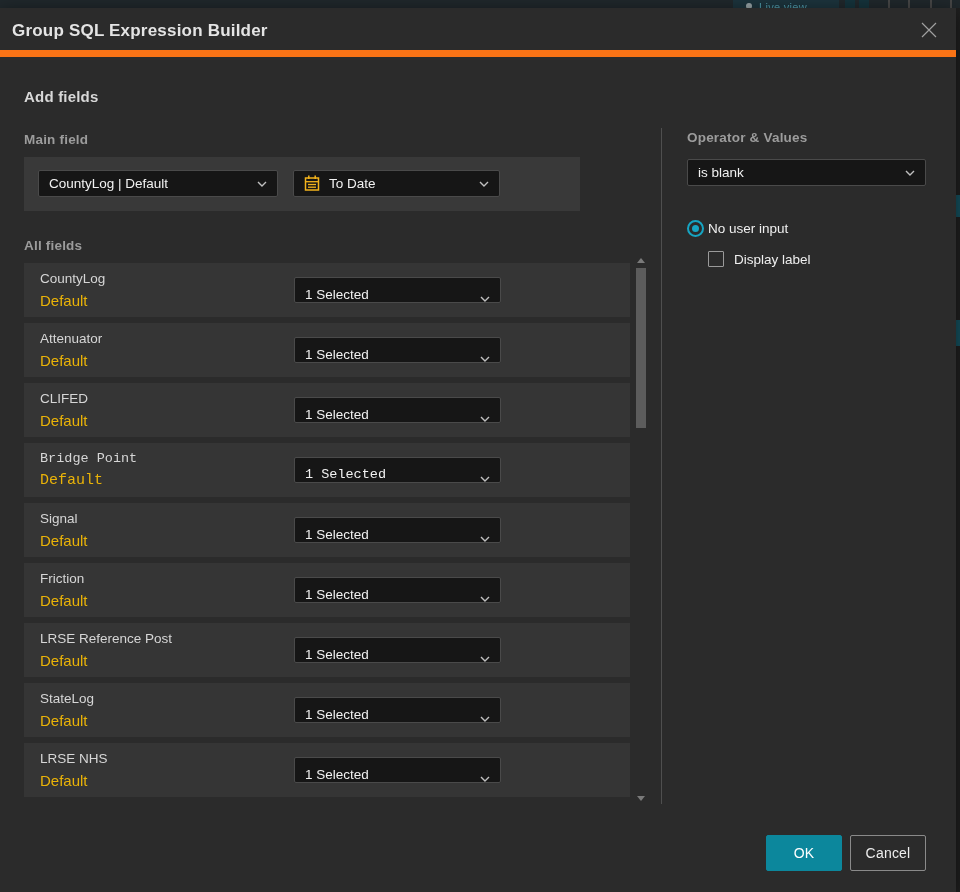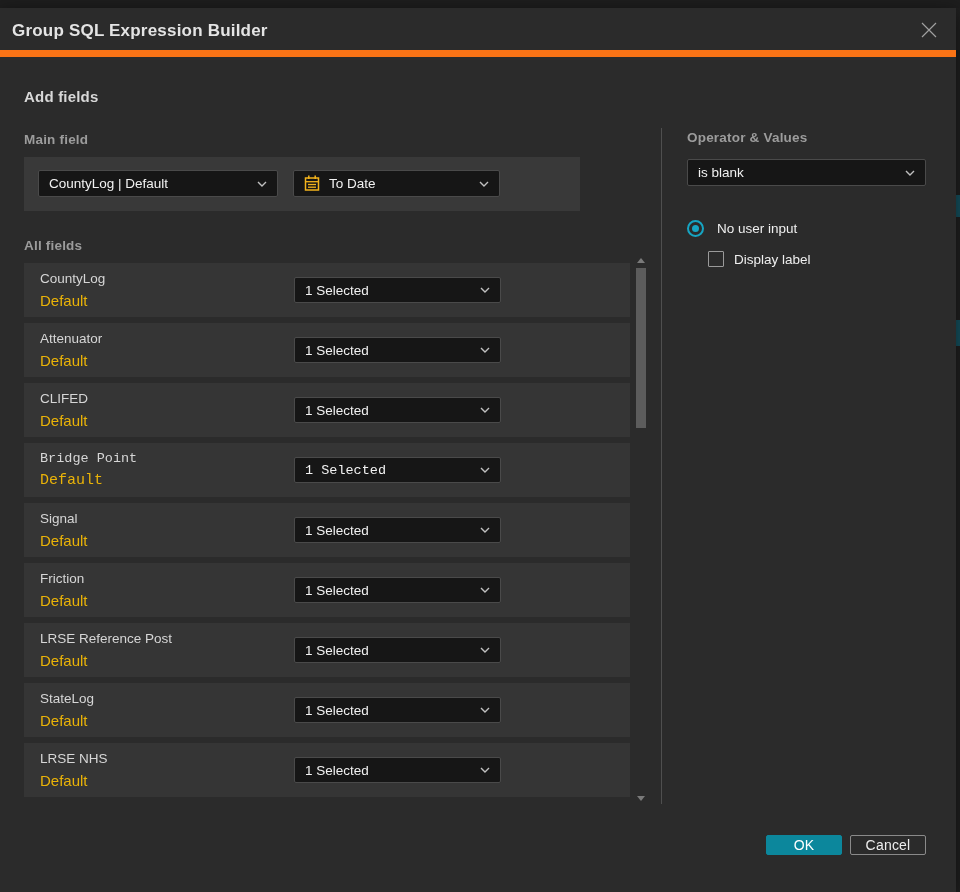--- a/index.html
+++ b/index.html
@@ -47,54 +47,66 @@
     border-radius:2px;display:flex;align-items:center;padding:0 10px;cursor:pointer;color:#f2f2f2;font-size:13.5px;}
   .select-box .caret{margin-left:auto;display:flex;align-items:center;}
   .sel-field{left:14px;top:13px;width:240px;}
   .sel-date{left:269px;top:13px;width:207px;}
   .sel-date .cal{display:flex;align-items:center;margin-right:9px;}
 
   
   .field-row{position:absolute;left:24px;width:606px;height:54px;background:var(--row-bg);}
   .row-name{position:absolute;left:16px;top:8px;font-size:13.5px;color:#d6d6d6;}
   .row-sub{position:absolute;left:16px;top:29px;font-size:15px;color:#eab308;}
-  .row-select{left:270px;top:14px;width:207px;height:26px;}
+  .row-select{left:270px;top:14px;width:207px;height:26px;align-items:flex-end;}
 
   
   .sb-arrow{position:absolute;left:635px;width:12px;height:8px;display:flex;align-items:center;justify-content:center;cursor:pointer;}
   .sb-arrow svg{display:block;}
   .sb-thumb{position:absolute;left:636px;width:10px;background:#5c5c5c;cursor:pointer;}
 
   .v-divider{position:absolute;left:661px;top:120px;width:1px;height:676px;background:#4f4f4f;}
 
   
   .op-heading{position:absolute;left:687px;top:122px;font-size:13.5px;font-weight:600;color:var(--muted);letter-spacing:.2px;}
   .sel-operator{left:687px;top:151px;width:239px;}
 
   .radio-row{position:absolute;left:687px;top:212px;display:flex;align-items:center;cursor:pointer;}
   .radio{width:17px;height:17px;border-radius:50%;border:2px solid #7a7a7a;position:relative;background:transparent;}
   .radio.selected{border-color:var(--accent);}
   .radio.selected::after{content:"";position:absolute;left:3px;top:3px;width:7px;height:7px;border-radius:50%;background:var(--accent);}
-  .radio-label{margin-left:13px;font-size:13.5px;color:#efefef;}
+  .radio-label{margin-left:4px;font-size:13.5px;color:#efefef;}
 
   .check-row{position:absolute;left:708px;top:243px;display:flex;align-items:center;cursor:pointer;}
   .checkbox{width:16px;height:16px;border:1.5px solid #9a9a9a;border-radius:1px;background:transparent;position:relative;}
   .check-label{margin-left:10px;font-size:13.5px;color:#efefef;}
 
   
-  .btn{position:absolute;top:827px;width:76px;height:20px;border-radius:2px;display:flex;align-items:center;justify-content:center;
+  .btn{position:absolute;top:827px;width:76px;height:36px;border-radius:2px;display:flex;align-items:center;justify-content:center;
     font-size:14px;cursor:pointer;letter-spacing:.2px;}
   .btn-ok{left:766px;background:var(--ok);color:#ffffff;border:1px solid var(--ok);}
   .btn-cancel{left:850px;background:transparent;color:#ededed;border:1px solid #8a8a8a;}
 </style>
 </head>
 <body>
 
 <div class="stage">
 
+  <div class="top-strip">
+    <div class="live-chip">
+      <span class="live-dot"></span>
+      <span class="live-text">Live view</span>
+    </div>
+    <div class="strip-bar" style="left:845px;width:10px;"></div>
+    <div class="strip-bar" style="left:859px;width:10px;"></div>
+    <div class="strip-tick" style="left:888px;"></div>
+    <div class="strip-tick" style="left:908px;"></div>
+    <div class="strip-tick" style="left:930px;"></div>
+    <div class="strip-tick" style="left:950px;"></div>
+  </div>
 
   <div class="right-strip">
     <div class="edge-teal" style="top:187px;height:22px;"></div>
     <div class="edge-teal" style="top:312px;height:26px;"></div>
   </div>
 
   <div class="dialog">
 
     <div class="title-bar">
       <div class="dialog-title">Group SQL Expression Builder</div>

